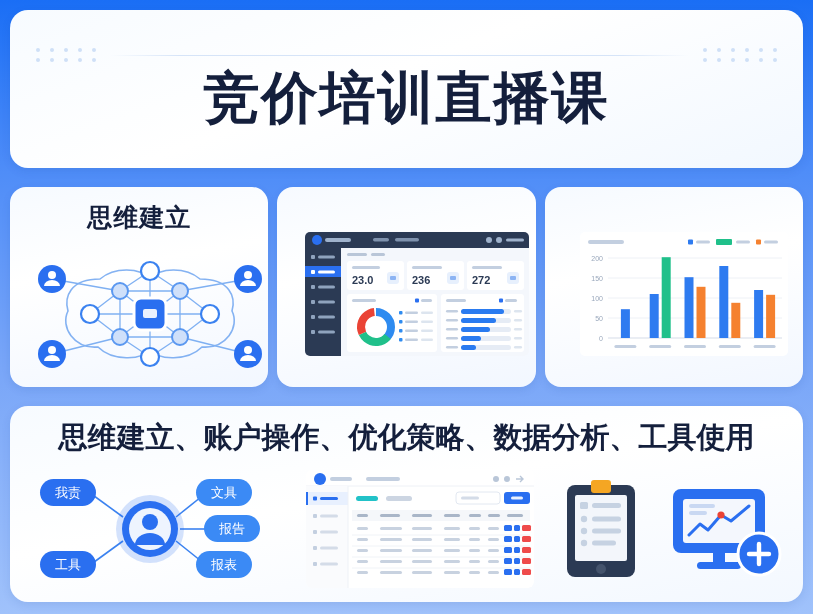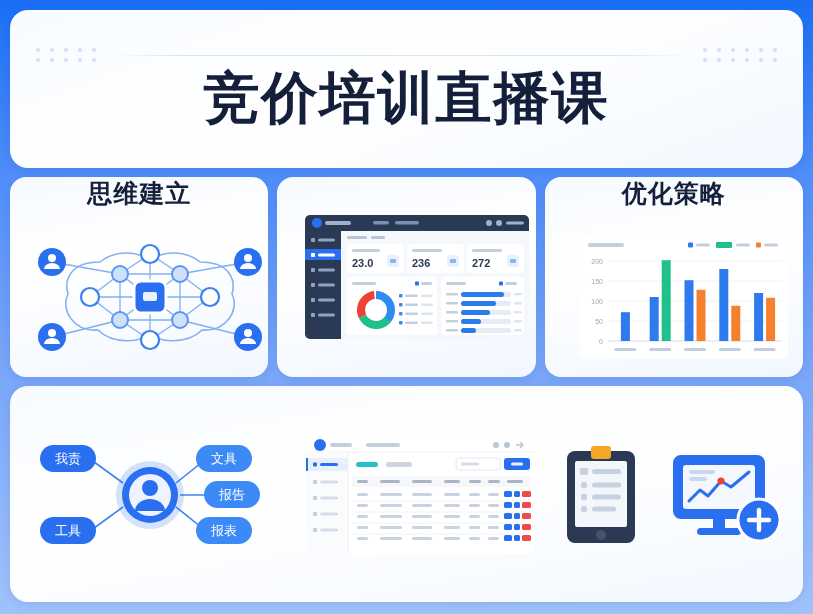--- a/index.html
+++ b/index.html
@@ -12,21 +12,21 @@
     background: linear-gradient(180deg, #1a6ef5 0%, #4f8df8 28%, #79a6f8 60%, #a0c2fb 100%);
   }
 
   .poster {
     position: relative;
     width: 813px;
     height: 614px;
     padding: 10px 10px 12px 10px;
     display: flex;
     flex-direction: column;
-    gap: 9px;
+    gap: 19px;
   }
 
   
   .header-card {
     position: relative;
     height: 158px;
     border-radius: 18px;
     background: linear-gradient(160deg, #f7fbff 0%, #ffffff 45%, #f2f8ff 100%);
     box-shadow: 0 3px 10px rgba(20,60,140,0.10);
     overflow: hidden;
@@ -60,20 +60,21 @@
   
   .cards-row { display: flex; gap: 9px; height: 200px; flex: none; }
   .feature-card {
     flex: 1;
     border-radius: 16px;
     background: linear-gradient(170deg, #f6faff 0%, #ffffff 40%, #f2f7ff 100%);
     box-shadow: 0 3px 9px rgba(20,60,140,0.10);
     display: flex;
     flex-direction: column;
     align-items: center;
+    padding-top: 14px;
     overflow: hidden;
   }
   .feature-title {
     font-size: 25px;
     font-weight: 700;
     color: #141f3c;
     letter-spacing: 1px;
     margin-bottom: 6px;
   }
   .feature-art { flex: 1; width: 100%; display: flex; align-items: center; justify-content: center; margin-left: 21px; }
@@ -323,21 +324,20 @@
               <rect x="158" y="117" width="50" height="5" rx="2.5" fill="#e6ecf5"></rect>
                 <rect x="158" y="117" width="15" height="5" rx="2.5" fill="#2a7bf0"></rect>
               <rect x="211" y="118" width="8" height="2.5" rx="1.2" fill="#dde5ef"></rect>
             </g>
           </g>
         </svg>
       </div>
     </div>
 
     <div class="feature-card">
-      <div class="feature-title">优化策略</div>
       <div class="feature-art">
         <svg id="barchart" width="212" height="128" viewBox="0 0 212 128">
             <rect x="2" y="2" width="208" height="124" rx="5" fill="#ffffff"></rect>
             <rect x="10" y="10" width="36" height="4" rx="2" fill="#c3cfe0"></rect>
             <rect x="110" y="9.5" width="5" height="5" rx="1" fill="#2e7bf0"></rect>
             <rect x="118" y="10.5" width="14" height="3" rx="1.5" fill="#c3cfe0"></rect>
             <rect x="138" y="9" width="16" height="6" rx="1" fill="#20c08a"></rect>
             <rect x="158" y="10.5" width="14" height="3" rx="1.5" fill="#c3cfe0"></rect>
             <rect x="178" y="9.5" width="5" height="5" rx="1" fill="#f5812f"></rect>
             <rect x="186" y="10.5" width="14" height="3" rx="1.5" fill="#c3cfe0"></rect>
@@ -365,20 +365,21 @@
             <rect x="140.79999999999998" y="115" width="22" height="3" rx="1.5" fill="#c3cfe0"></rect>
             <rect x="176.1" y="60" width="9" height="48" fill="#2e7bf0"></rect>
             <rect x="188.1" y="64.8" width="9" height="43.2" fill="#f5812f"></rect>
             <rect x="175.6" y="115" width="22" height="3" rx="1.5" fill="#c3cfe0"></rect>
           </svg>
       </div>
     </div>
   </div>
 
   <div class="bottom-card">
+    <div class="bottom-title">思维建立、账户操作、优化策略、数据分析、工具使用</div>
     <div class="bottom-art">
 
       <div class="art-slot">
         <svg width="250" height="120" viewBox="0 0 250 120">
           <g stroke="#3b82f0" stroke-width="1.6" fill="none">
             <line x1="95" y1="48" x2="62" y2="24"></line>
             <line x1="95" y1="72" x2="62" y2="96"></line>
             <line x1="148" y1="48" x2="178" y2="24"></line>
             <line x1="152" y1="60" x2="178" y2="60"></line>
             <line x1="148" y1="72" x2="178" y2="96"></line>

